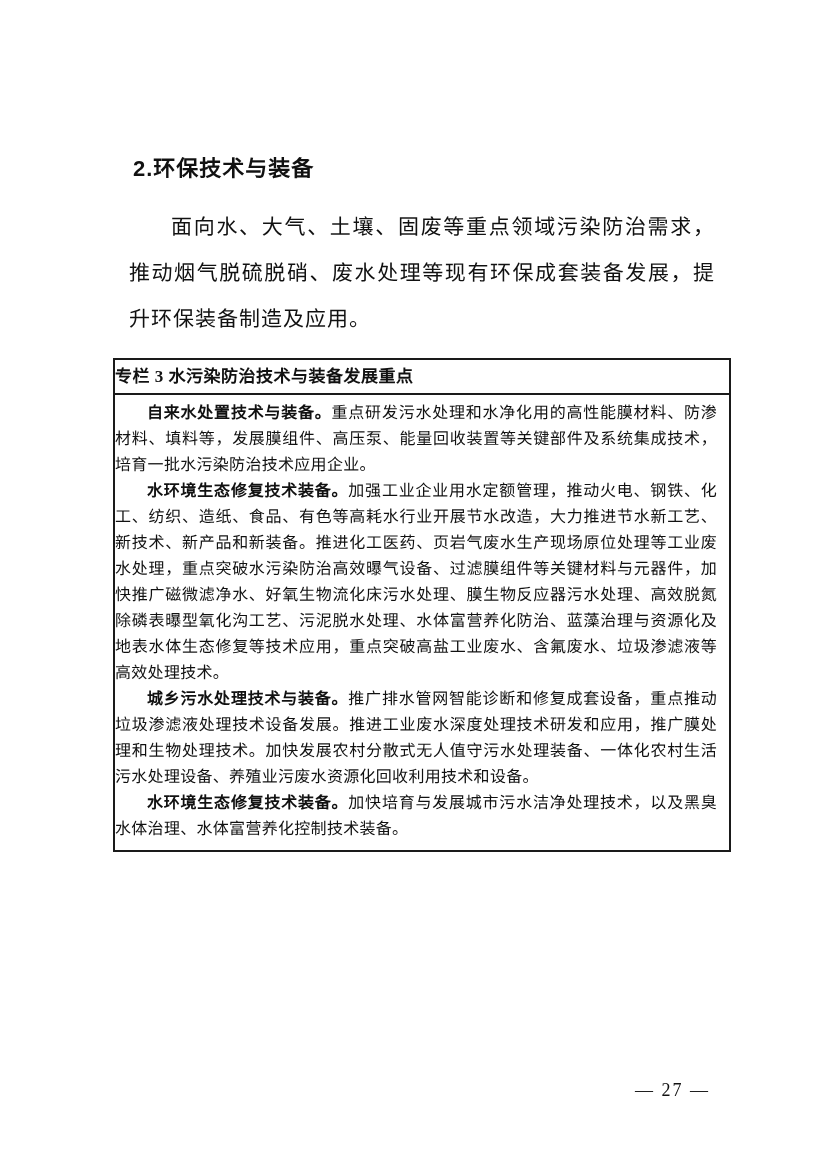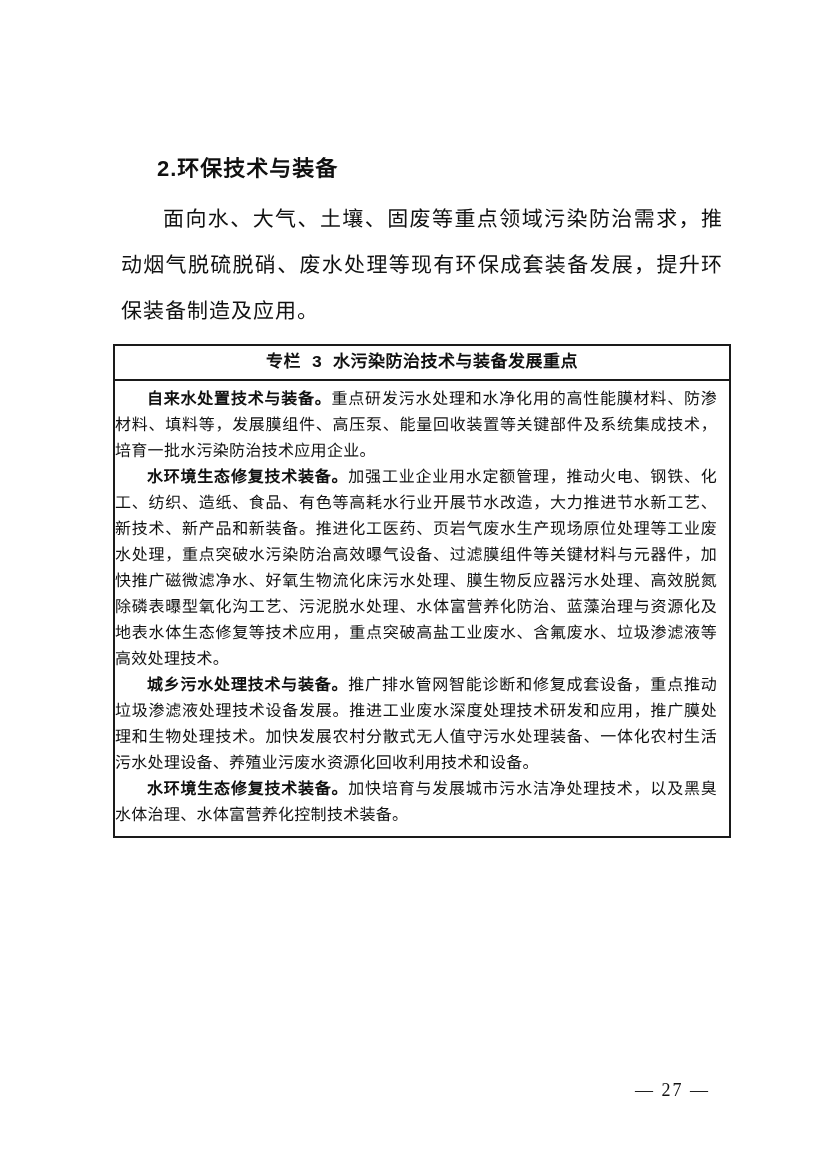--- a/index.html
+++ b/index.html
@@ -23,42 +23,42 @@
     position: absolute;
     left: 113px;
     top: 150px;
     width: 618px;
   }
   .section-heading {
     font-family: "Liberation Sans", sans-serif;
     font-size: 22px;
     font-weight: bold;
     line-height: 38px;
-    margin: 0 0 4px 44px;
+    margin: 0 0 4px 20px;
     letter-spacing: 1px;
   }
   .main-para {
     font-size: 21px;
     line-height: 46px;
     text-indent: 2em;
     text-align: justify;
     text-justify: inter-ideograph;
     letter-spacing: 1px;
-    margin: 8px;
+    margin: 16px;
   }
   .column-box {
     margin-top: 10px;
     border: 2px solid #1a1a1a;
     width: 618px;
   }
   .column-box-title {
-    font-family: Liberation Mono, monospace;
+    font-family: Liberation Serif, serif;
     font-size: 17px;
     font-weight: bold;
-    text-align: center;
+    text-align: left;
     line-height: 33px;
     border-bottom: 2px solid #1a1a1a;
     letter-spacing: 0.5px;
   }
   .column-box-body {
     padding: 5px 12px 8px 0;
   }
   .box-para {
     font-size: 16px;
     line-height: 26px;

